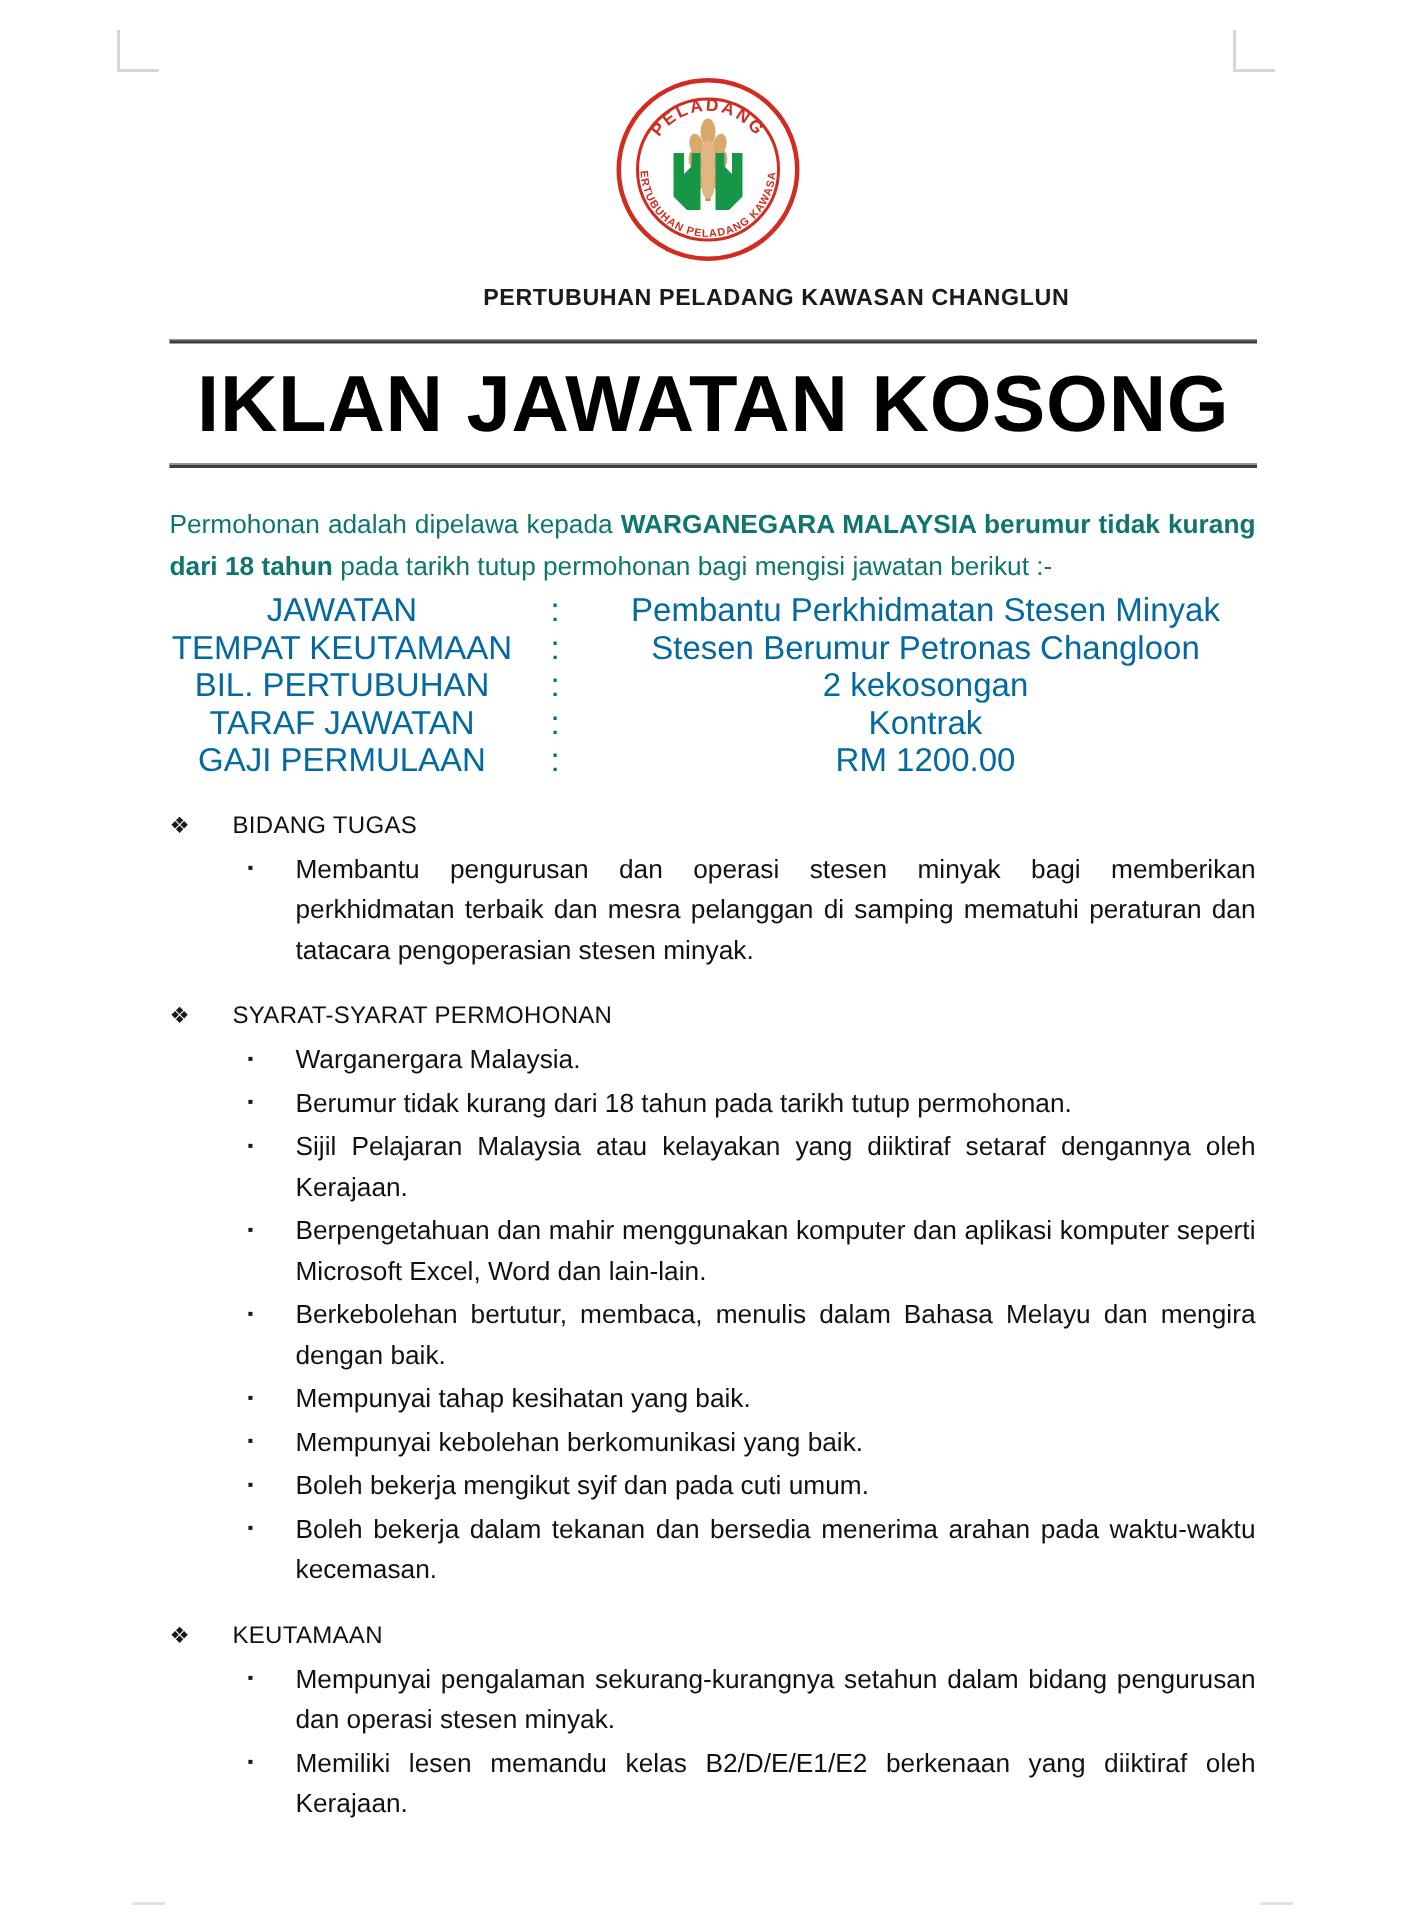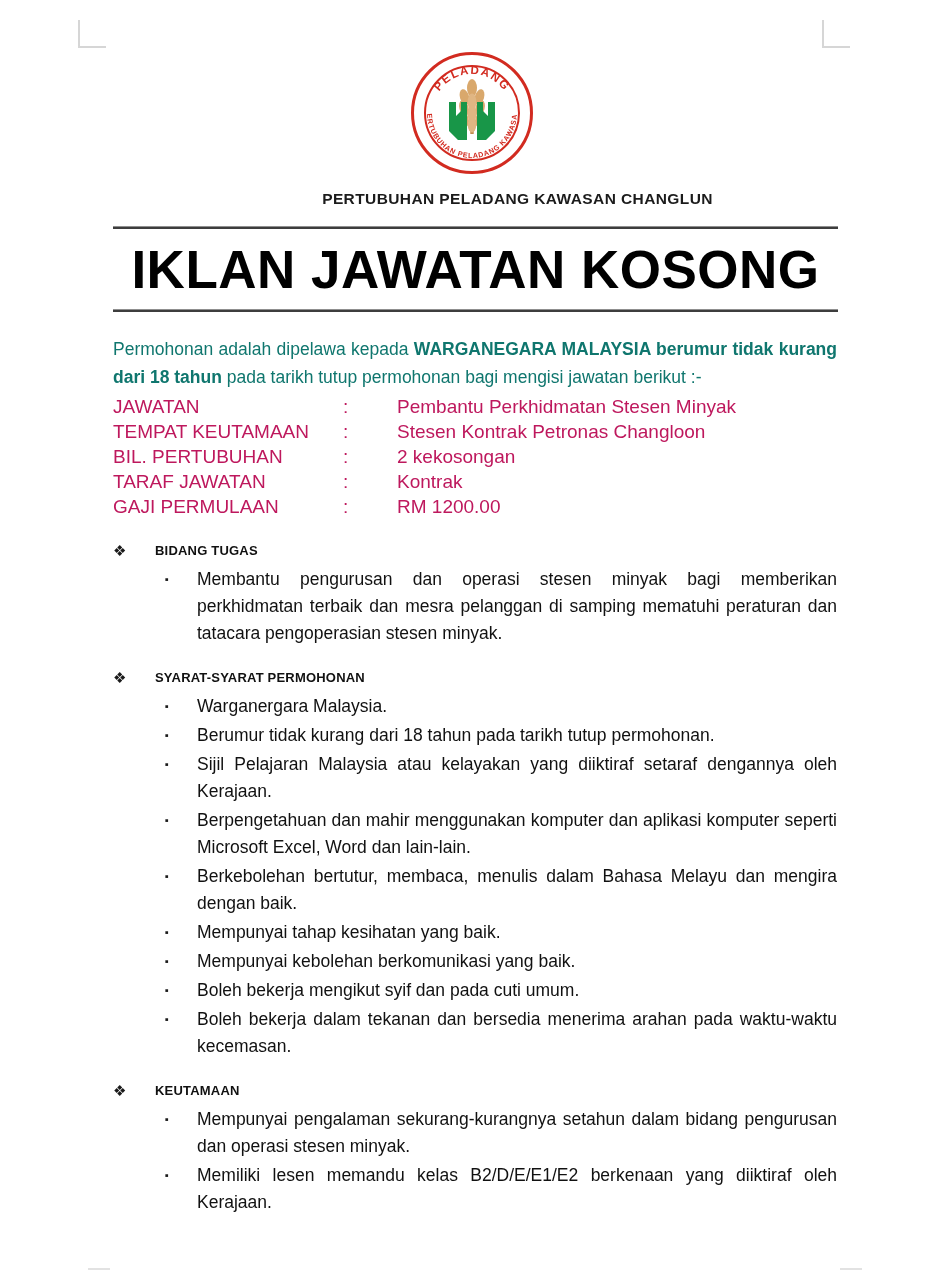--- a/index.html
+++ b/index.html
@@ -112,24 +112,25 @@
     color: #0f766e;
   }
   #intro b { font-weight: bold; }
 
   
   #details {
     position: absolute;
     top: 394px;
     left: 113px;
     width: 724px;
-    font-size: 19px;
+    font-size: 22px;
     line-height: 25px;
     border-collapse: collapse;
-    color: #be185d;
+    color: #0369a1;
+    text-align: center;
   }
   #details td { padding: 0; vertical-align: top; white-space: nowrap; }
   #details td.k { width: 230px; }
   #details td.c { width: 54px; }
 
   
   #sections {
     position: absolute;
     top: 538px;
     left: 113px;
@@ -146,23 +147,23 @@
     line-height: 26px;
   }
   .sec-head .dia {
     width: 42px;
     flex: 0 0 42px;
     font-size: 15px;
     line-height: 26px;
     color: #1a1a1a;
   }
   .sec-head .sec-title {
-    font-weight: bold;
+    font-weight: normal;
     letter-spacing: 0.2px;
-    font-size: 13px;
+    font-size: 16px;
   }
 
   .items { margin: 2px 0 0 0; padding: 0; list-style: none; }
   .items li {
     display: flex;
     align-items: flex-start;
     margin-top: 2px;
   }
   .items li .sq {
     flex: 0 0 32px;
@@ -242,21 +243,21 @@
   <table id="details">
     <tbody>
         <tr>
           <td class="k">JAWATAN</td>
           <td class="c">:</td>
           <td class="v">Pembantu Perkhidmatan Stesen Minyak</td>
         </tr>
         <tr>
           <td class="k">TEMPAT KEUTAMAAN</td>
           <td class="c">:</td>
-          <td class="v">Stesen Kontrak Petronas Changloon</td>
+          <td class="v">Stesen Berumur Petronas Changloon</td>
         </tr>
         <tr>
           <td class="k">BIL. PERTUBUHAN</td>
           <td class="c">:</td>
           <td class="v">2 kekosongan</td>
         </tr>
         <tr>
           <td class="k">TARAF JAWATAN</td>
           <td class="c">:</td>
           <td class="v">Kontrak</td>

